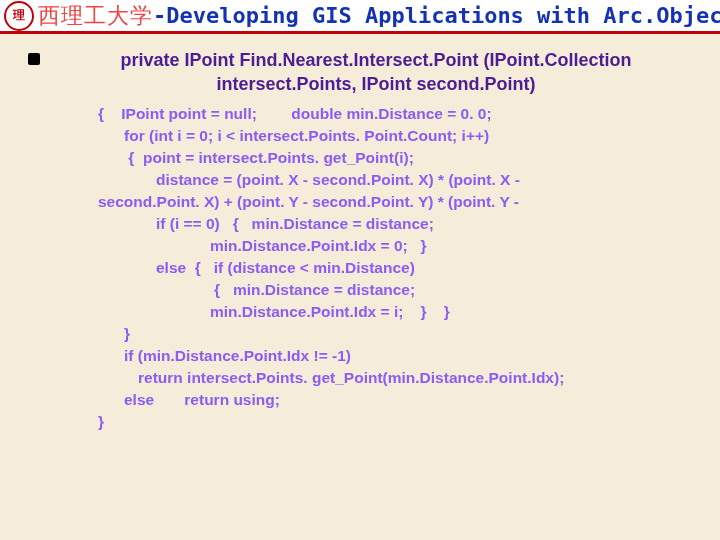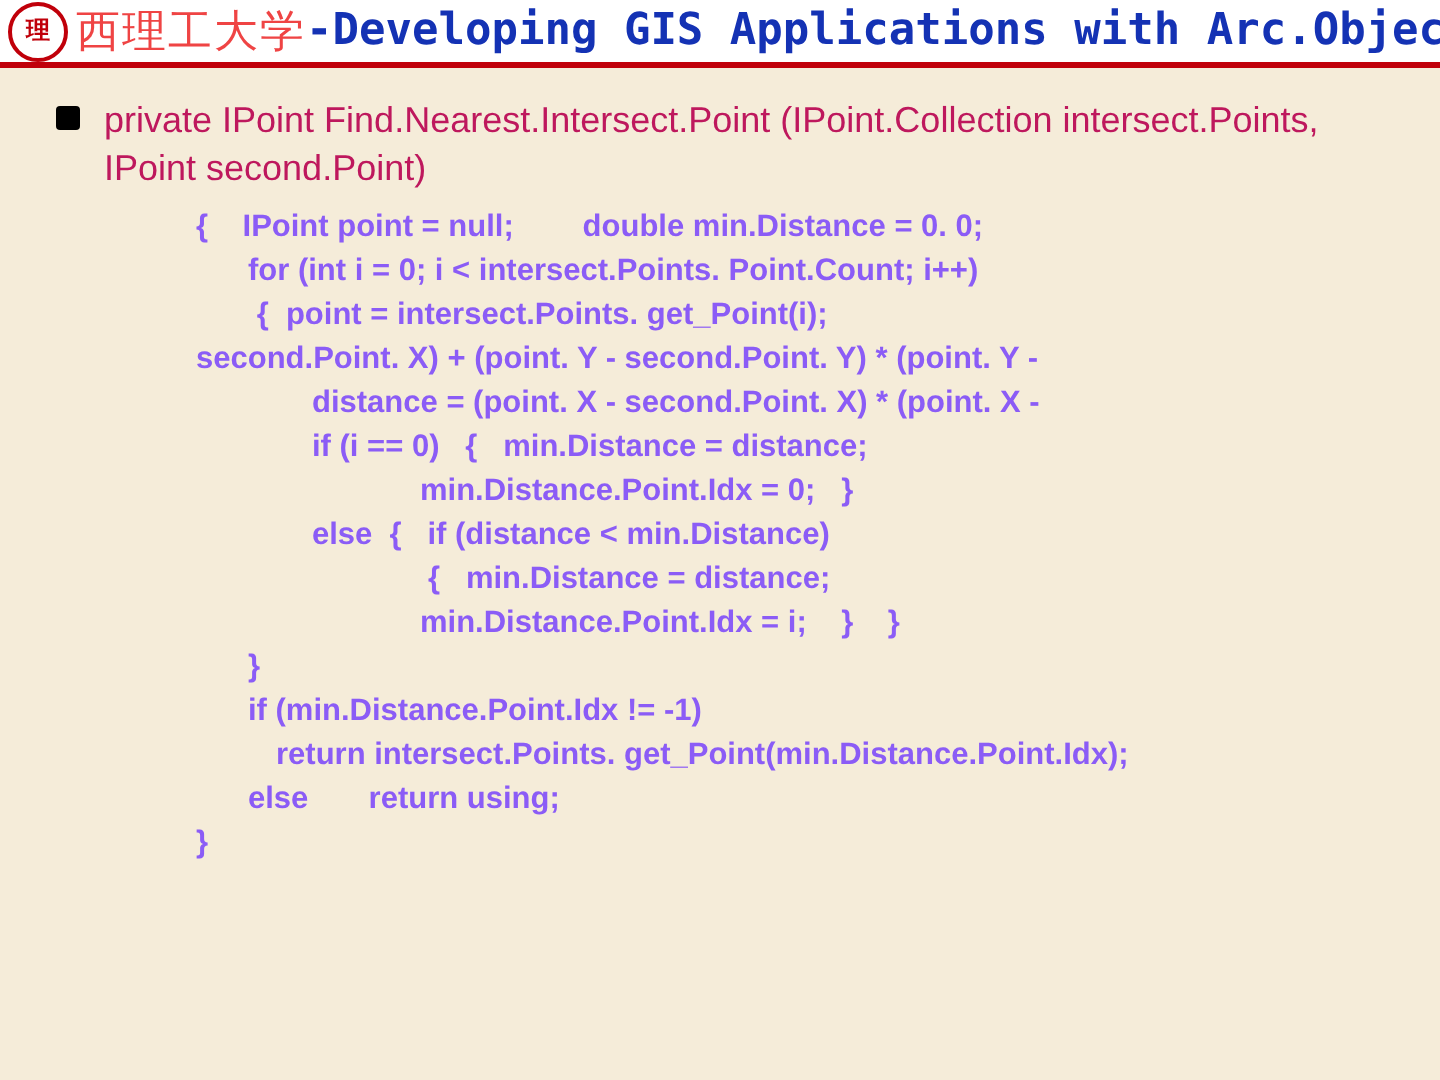--- a/index.html
+++ b/index.html
@@ -64,23 +64,24 @@
     width: 12px;
     height: 12px;
     background: #000;
     border-radius: 2px;
     margin-top: 5px;
     margin-right: 12px;
     flex-shrink: 0;
   }
   .sig {
     font-size: 18px;
-    font-weight: normal;
-    color: #be185d;
+    font-weight: bold;
+    color: #4c1d95;
     line-height: 1.35;
+    text-align: center;
   }
   .code-block {
     margin-left: 70px;
     margin-top: 6px;
     font-size: 15.5px;
     font-weight: bold;
     color: #8b5cf6;
     line-height: 1.42;
   }
   .code-line { white-space: pre-wrap; }
@@ -105,22 +106,22 @@
 <div class="content">
   <div class="bullet-row">
     <div class="bullet"></div>
     <div class="sig">private IPoint Find.Nearest.Intersect.Point (IPoint.Collection intersect.Points, IPoint second.Point)</div>
   </div>
 
   <div class="code-block">
     <div class="code-line i0">{    IPoint point = null;        double min.Distance = 0. 0;</div>
     <div class="code-line i1">for (int i = 0; i &lt; intersect.Points. Point.Count; i++)</div>
     <div class="code-line i1"> {  point = intersect.Points. get_Point(i);</div>
+    <div class="code-line i3">distance = (point. X - second.Point. X) * (point. X -</div>
     <div class="code-line wrap">second.Point. X) + (point. Y - second.Point. Y) * (point. Y -</div>
-    <div class="code-line i3">distance = (point. X - second.Point. X) * (point. X -</div>
     <div class="code-line i3">if (i == 0)   {   min.Distance = distance;</div>
     <div class="code-line i5">min.Distance.Point.Idx = 0;   }</div>
     <div class="code-line i3">else  {   if (distance &lt; min.Distance)</div>
     <div class="code-line i6">{   min.Distance = distance;</div>
     <div class="code-line i5">min.Distance.Point.Idx = i;    }    }</div>
     <div class="code-line i1">}</div>
     <div class="code-line i1">if (min.Distance.Point.Idx != -1)</div>
     <div class="code-line i2">return intersect.Points. get_Point(min.Distance.Point.Idx);</div>
     <div class="code-line i1">else       return using;</div>
     <div class="code-line i0">}</div>

